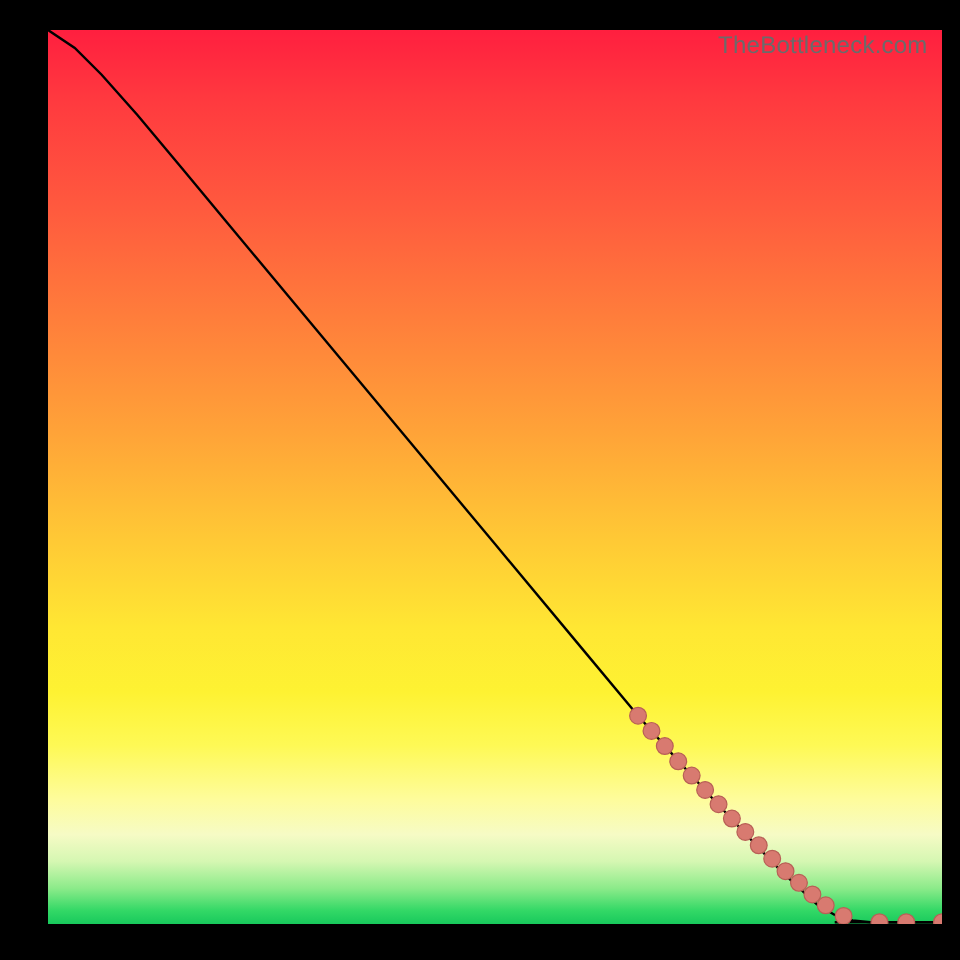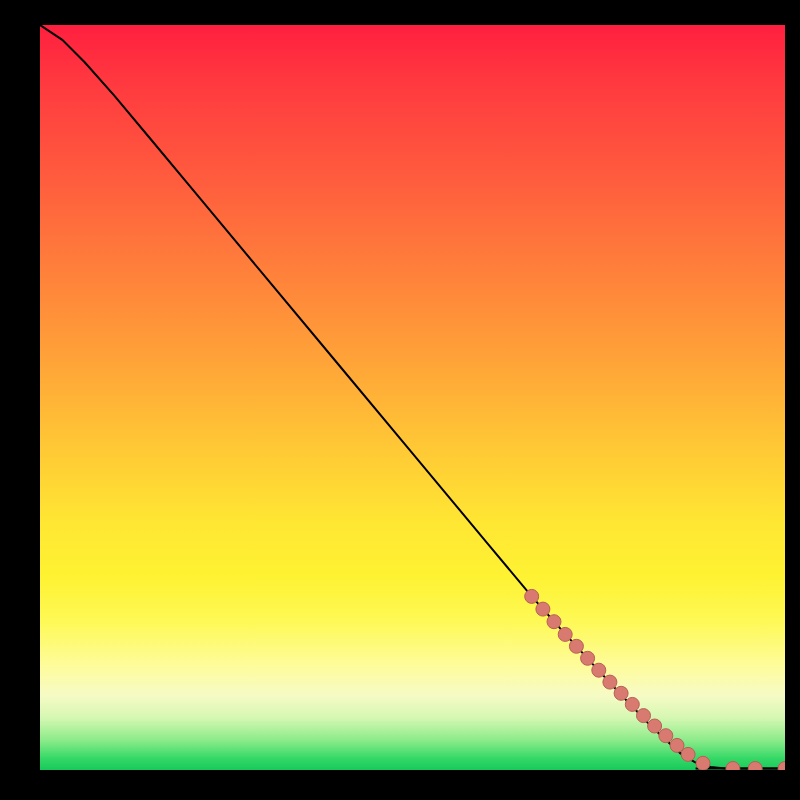--- a/index.html
+++ b/index.html
@@ -74,20 +74,21 @@
     fill: #d87a70;
     stroke: #b85f56;
     stroke-width: 1;
   }
 </style>
 </head>
 <body>
 
 <div class="frame">
   <div class="plot">
+    <div class="watermark">TheBottleneck.com</div>
     <svg class="overlay" viewBox="0 0 745 745" preserveAspectRatio="none">
       <path id="curve-path" class="curve" d="M0.0 0.0 L22.3 14.9 L44.7 37.3 L74.5 70.8 L111.8 115.5 L149.0 160.2 L223.5 249.6 L298.0 339.0 L372.5 428.4 L447.0 517.8 L491.7 571.4 L521.5 604.9 L551.3 637.7 L581.1 669.8 L610.9 701.0 L640.7 728.6 L655.6 737.5 L670.5 742.0 L685.4 743.5 L700.3 743.5 L715.2 743.5 L730.1 743.5 L745.0 743.5"></path>
       <path id="flat-path" class="flat" d="M655.6 743.5 L745.0 743.5"></path>
       <g id="markers">
           <circle cx="491.7" cy="571.4" r="7" class="marker"></circle>
           <circle cx="502.9" cy="584.1" r="7" class="marker"></circle>
           <circle cx="514.0" cy="596.7" r="7" class="marker"></circle>
           <circle cx="525.2" cy="609.4" r="7" class="marker"></circle>
           <circle cx="536.4" cy="621.3" r="7" class="marker"></circle>
           <circle cx="547.6" cy="633.3" r="7" class="marker"></circle>

